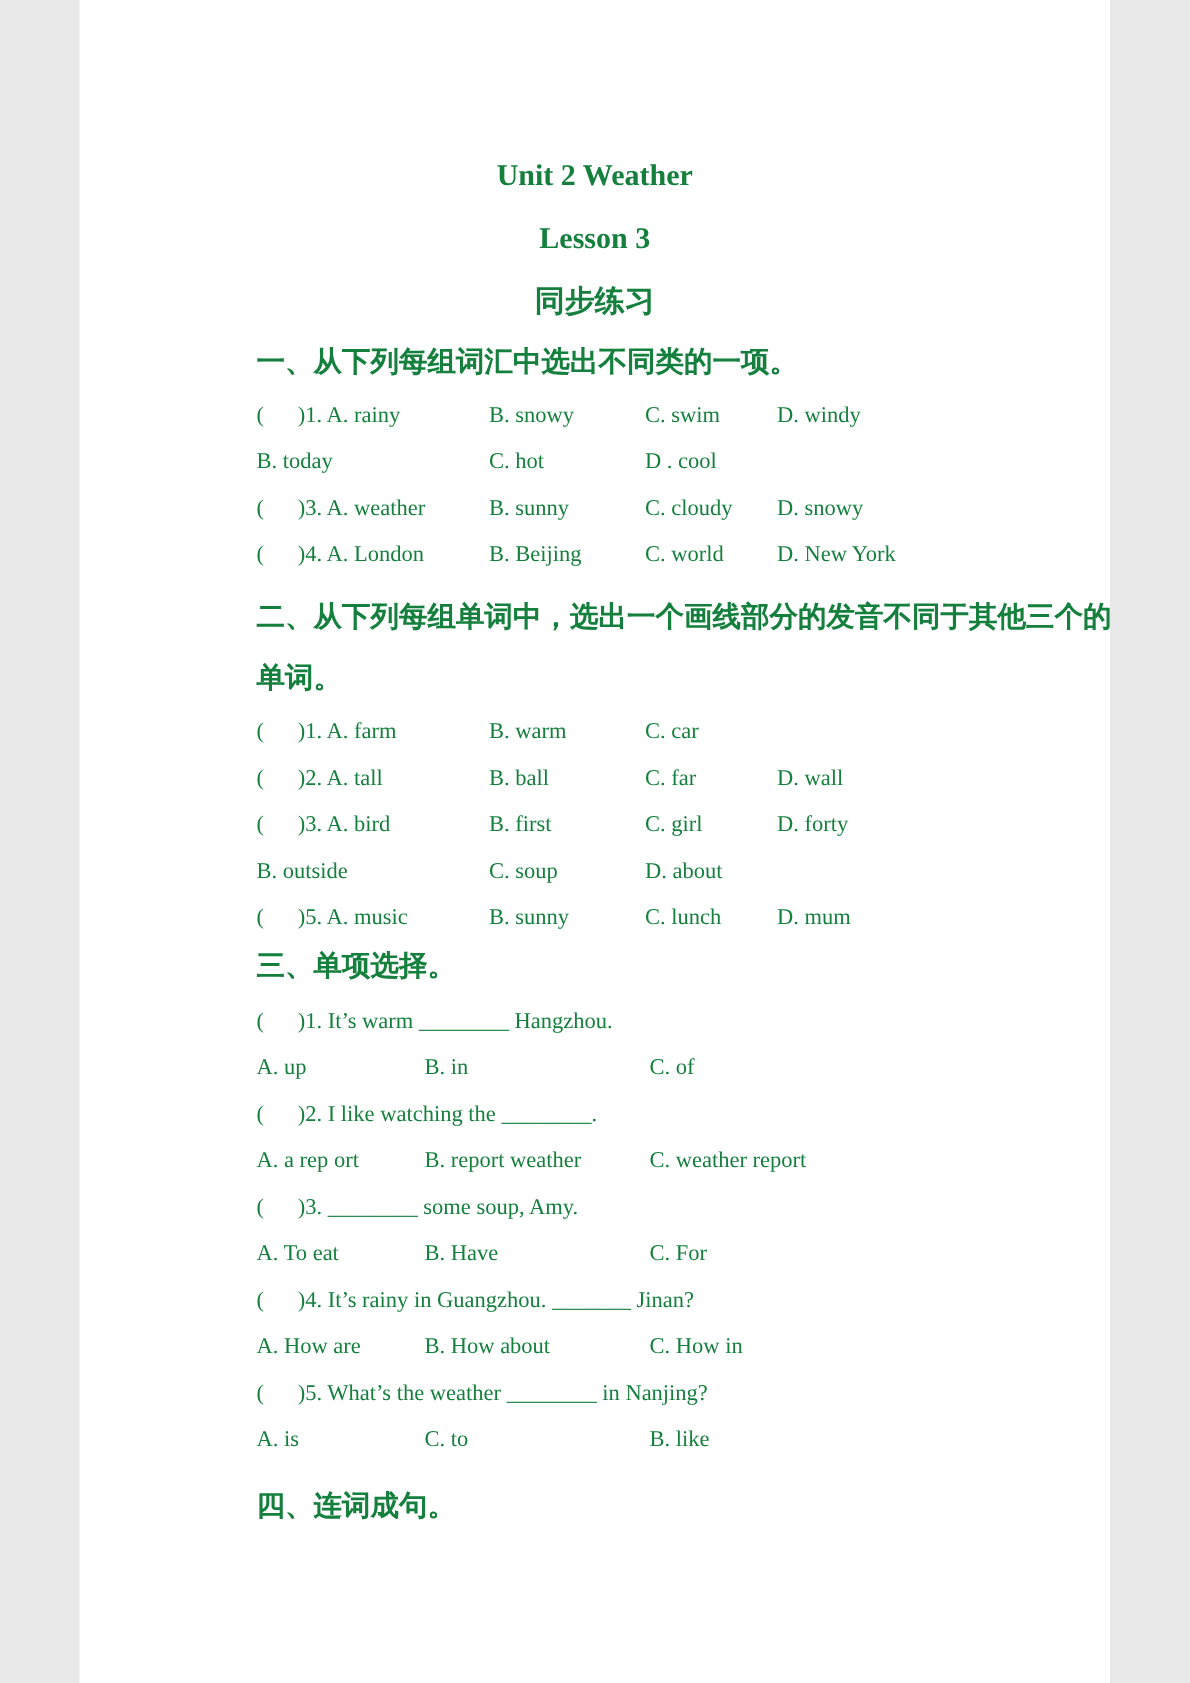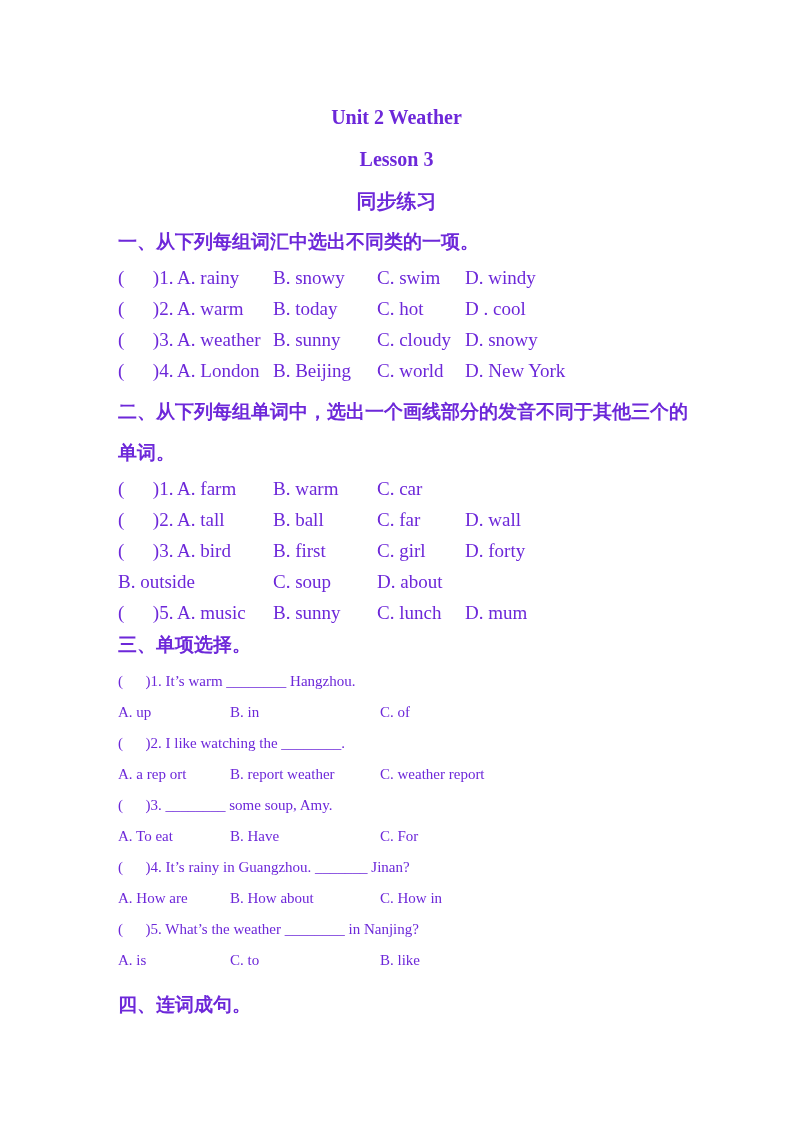--- a/index.html
+++ b/index.html
@@ -1,21 +1,21 @@
 <!DOCTYPE html>
 <html><head>
 <meta charset="utf-8">
 <style>
   html, body { margin: 0; padding: 0; background: #e8e8e8; }
   .page {
-    width: 793px;
+    width: 687px;
     height: 1122px;
     margin: 0 auto;
     background: #ffffff;
-    color: #6d28d9;
+    color: #15803d;
     font-family: "Liberation Serif", "DejaVu Serif", serif;
     overflow: hidden;
     box-sizing: border-box;
   }
   .titles {
     padding-top: 96px;
     text-align: center;
     font-size: 20px;
     font-weight: bold;
     line-height: 42px;
@@ -34,21 +34,21 @@
   .h-sec1 { margin-top: 4px; }
   .h-sec2 { margin-top: 5px; }
   .h-sec3 { margin-top: 1px; }
   .h-sec4 { margin-top: 13px; }
   .items-sec1 { margin-top: 5px; }
   .items-sec2 { margin-top: 0; }
   .items-sec3 { margin-top: 6px; }
   .row4 {
     display: grid;
     grid-template-columns: 155px 104px 88px auto;
-    font-size: 19px;
+    font-size: 15px;
     line-height: 31px;
   }
   .row3 {
     display: grid;
     grid-template-columns: 112px 150px auto;
     font-size: 15px;
     line-height: 31px;
   }
   .qrow {
     font-size: 15px;
@@ -73,21 +73,20 @@
     <div class="sec-heading h-sec1">一、从下列每组词汇中选出不同类的一项。</div>
 
     <div class="items-sec1">
       <div class="row4">
         <span class="cell">(      )1. A. rainy</span>
         <span class="cell">B. snowy</span>
         <span class="cell">C. swim</span>
         <span class="cell">D. windy</span>
       </div>
       <div class="row4">
-        <span class="cell">(      )2. A. warm</span>
         <span class="cell">B. today</span>
         <span class="cell">C. hot</span>
         <span class="cell">D . cool</span>
       </div>
       <div class="row4">
         <span class="cell">(      )3. A. weather</span>
         <span class="cell">B. sunny</span>
         <span class="cell">C. cloudy</span>
         <span class="cell">D. snowy</span>
       </div>

